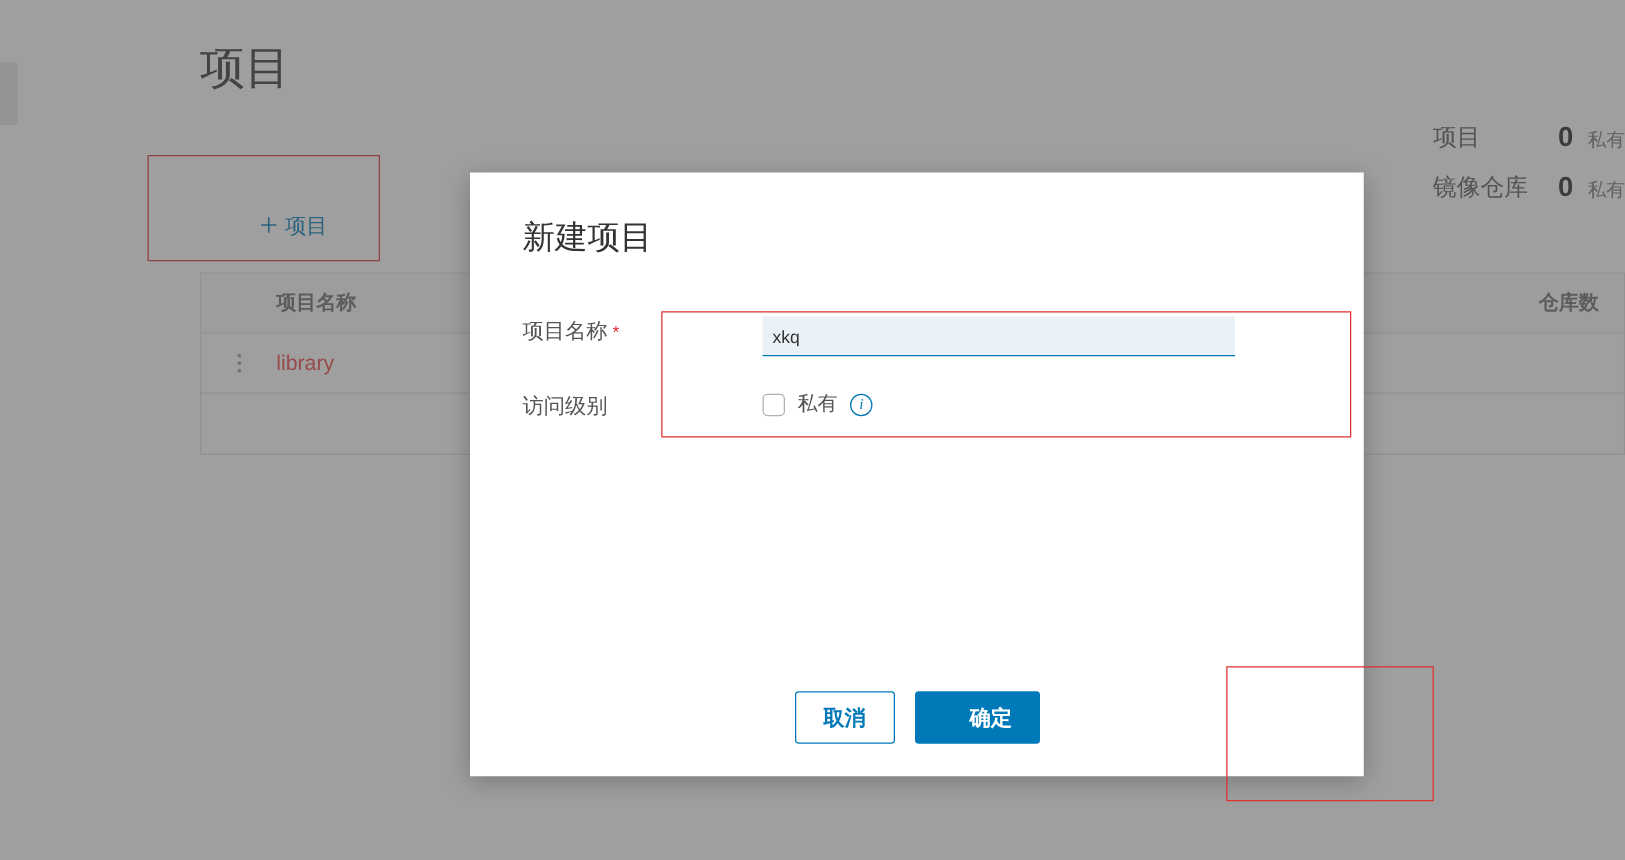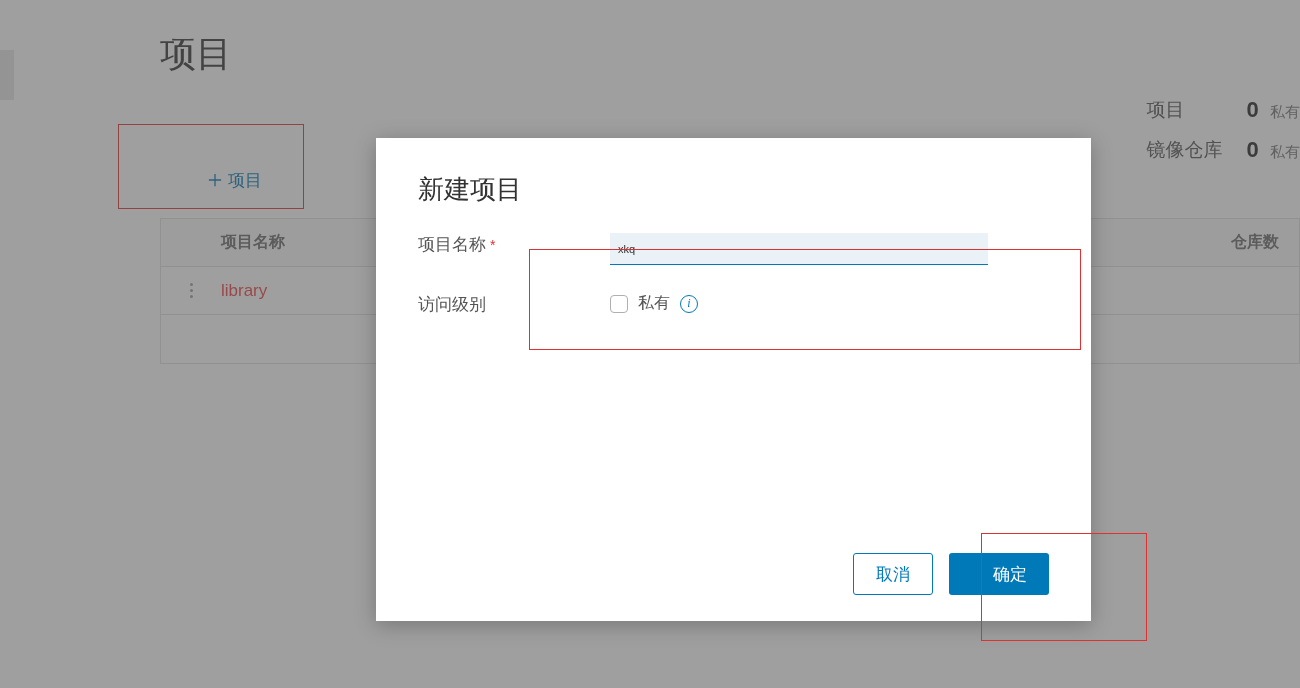--- a/index.html
+++ b/index.html
@@ -30,33 +30,33 @@
 
     
     .hl { position:absolute; border:1px solid #e03131; pointer-events:none; z-index:50; }
     .hl1 { left:118px; top:124px; width:186px; height:85px; }
     .hl2 { left:529px; top:249px; width:552px; height:101px; z-index:200; }
     .hl3 { left:981px; top:533px; width:166px; height:108px; z-index:200; }
 
     
     .backdrop { position:absolute; inset:0; background:rgba(80,80,80,0.55); z-index:100; }
     .modal { position:absolute; left:376px; top:138px; width:715px; height:483px; background:#fff; z-index:150; box-shadow:0 4px 20px rgba(0,0,0,.25); display:flex; flex-direction:column; padding:34px 42px 26px 42px; }
-    .modal-title { font-size:26px; color:#333; font-weight:400; margin-bottom:26px; }
+    .modal-title { font-size:26px; color:#333; font-weight:400; margin-bottom:46px; }
 
     .frow { display:flex; align-items:flex-start; height:60px;gap:36px; }
     .flabel { width:156px; font-size:17px; color:#555; }
     .req { color:#e03131; margin-left:4px; font-size:14px; }
-    .ftext { width:378px; height:32px; border:none; border-bottom:1px solid #0079b8; background:#eaf1f7; font-size:11px; padding:2px 8px; outline:none; color:#333; }
+    .ftext { width:378px; height:32px; border:none; border-bottom:1px solid #0079b8; background:#eaf1f7; font-size:14px; padding:2px 8px; outline:none; color:#333; }
 
     .fcheck-row { display:flex; align-items:center; gap:10px; }
     .cbox { width:18px; height:18px; border:1px solid #b0b0b0; border-radius:4px; background:#fff; }
     .cbox-label { font-size:16px; color:#555; }
     .info-icon { width:18px; height:18px; border:1.5px solid #0079b8; border-radius:50%; color:#0079b8; font-size:12px; display:flex; align-items:center; justify-content:center; font-style:italic; font-family:Georgia, serif; }
 
-    .modal-footer { margin-top:auto; display:flex; justify-content:flex-end; gap:16px; }
+    .modal-footer { margin-top:auto; display:flex; justify-content:center; gap:16px;font-weight:bold; }
     .btn { height:42px; padding:0 22px; font-size:17px; border-radius:3px; display:flex; align-items:center; }
     .btn-outline { border:1px solid #0079b8; color:#0079b8; background:#fff; }
     .btn-primary { border:none; background:#0079b8; color:#fff;padding-left:44px; }
   </style>
 </head>
 <body>
 
 <div class="page">
   <div class="sidestub"></div>
 

